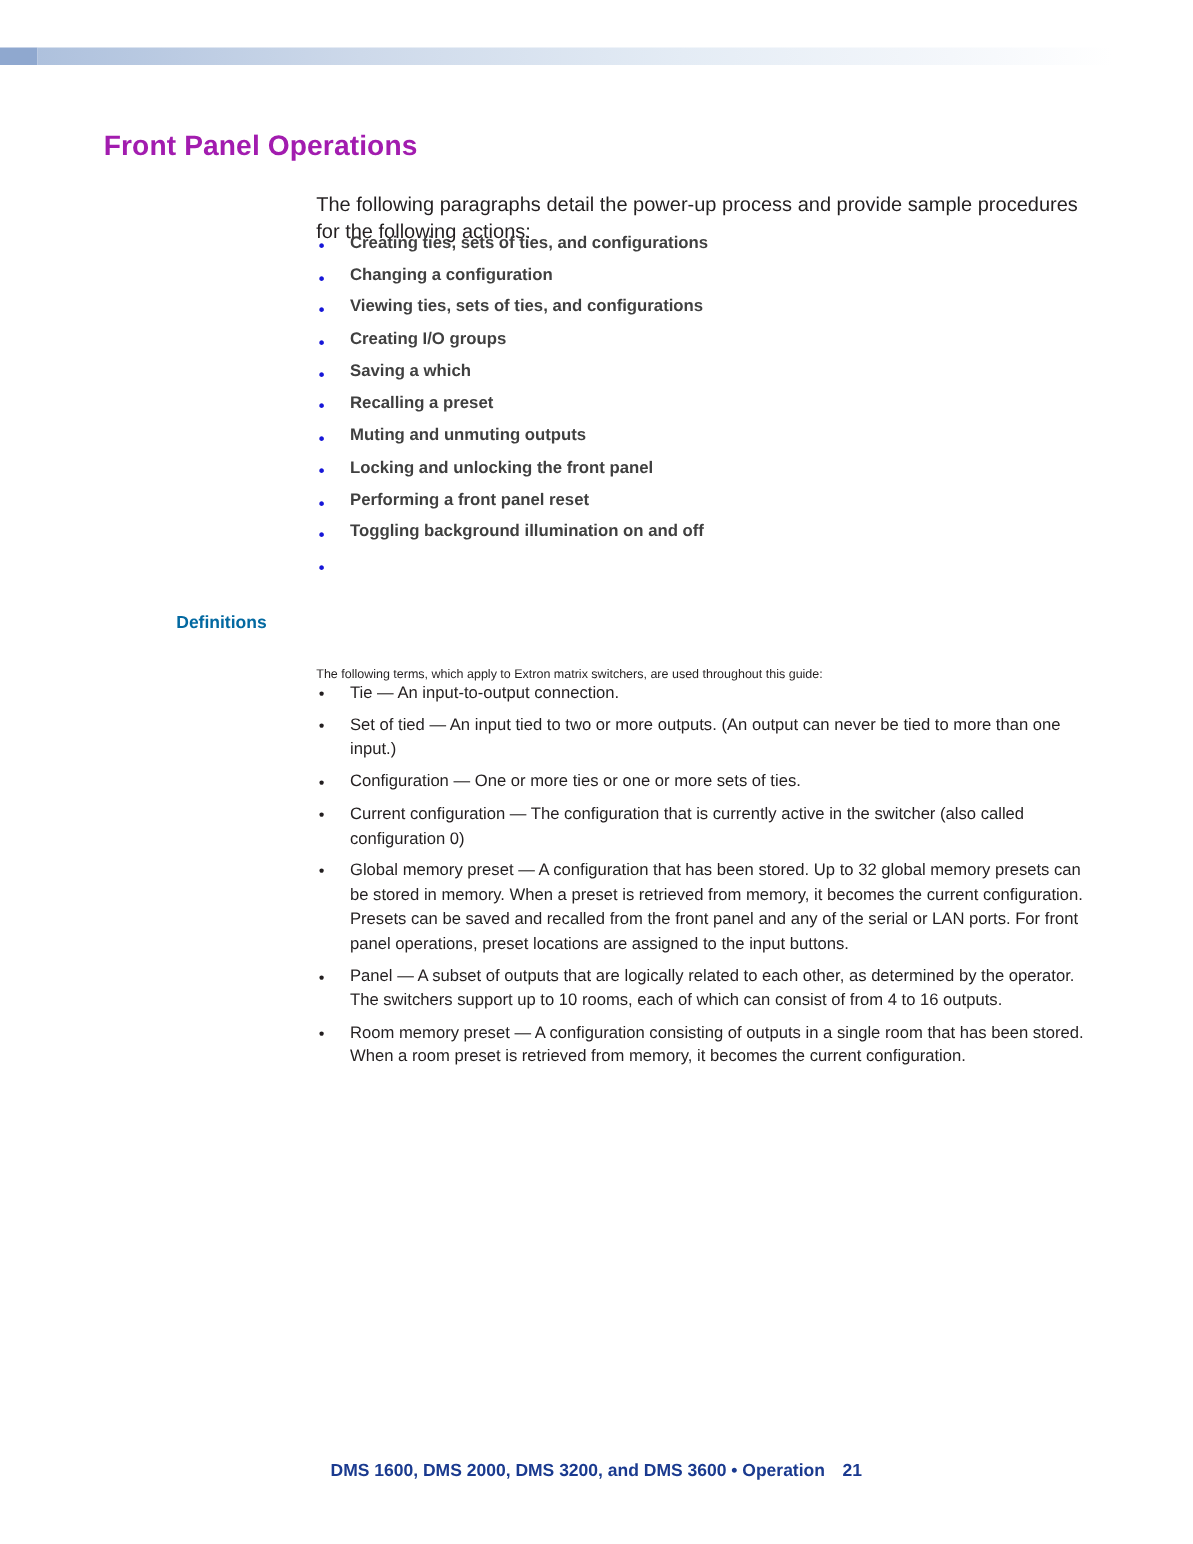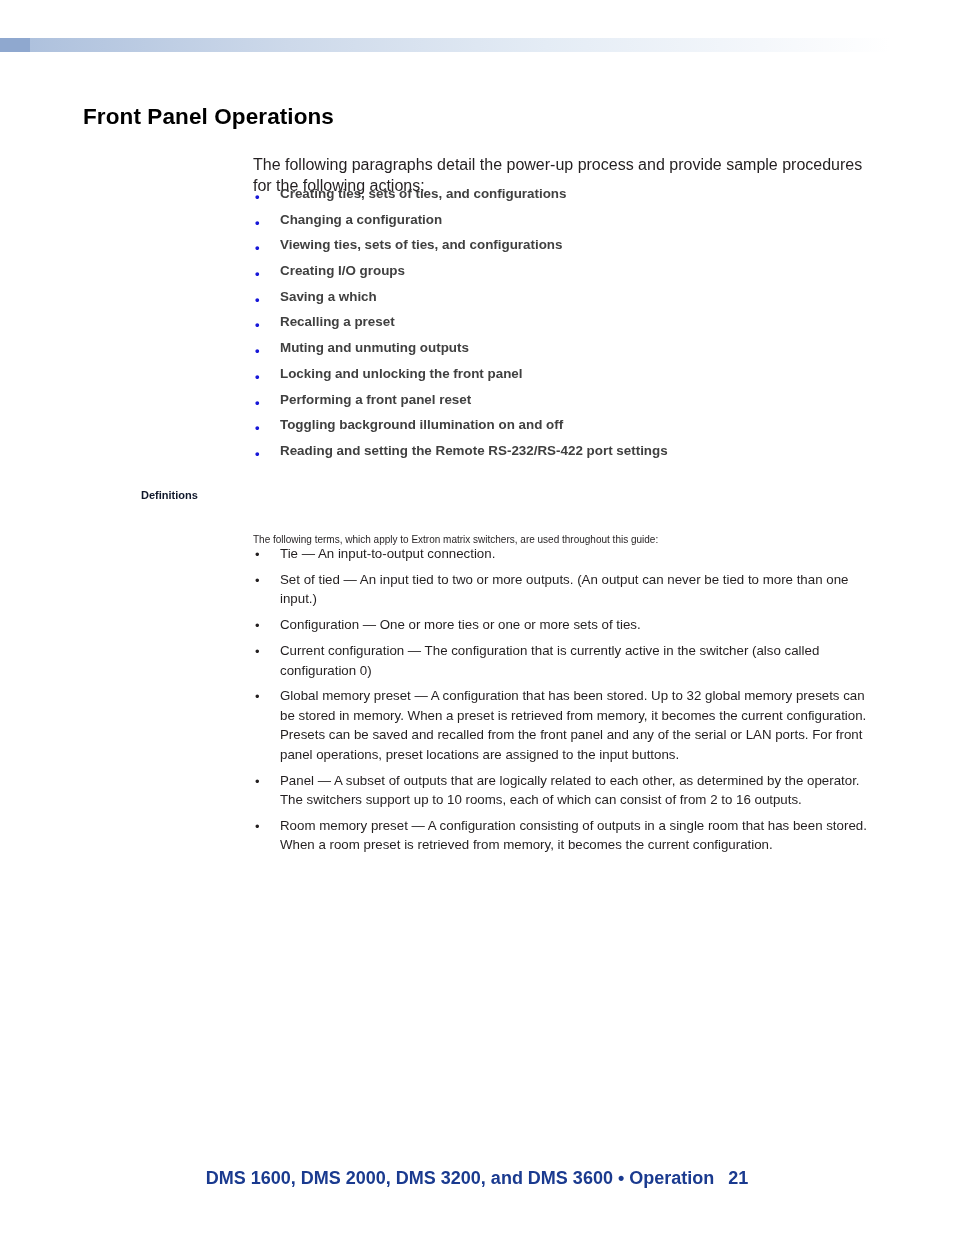--- a/index.html
+++ b/index.html
@@ -50,21 +50,21 @@
     height: 1235px;
   }
 
   h1.page-title {
     position: absolute;
     left: 83px;
     top: 104px;
     margin: 0;
     font-size: 22.5px;
     font-weight: bold;
-    color: #000000;
+    color: #a21caf;
     letter-spacing: 0.1px;
   }
 
   .intro {
     position: absolute;
     left: 253px;
     top: 139px;
     width: 620px;
     font-size: 16px;
     line-height: 20.5px;
@@ -101,23 +101,23 @@
   ul.link-list li a {
     color: #404040;
     text-decoration: none;
   }
 
   h2.section-title {
     position: absolute;
     left: 141px;
     top: 489px;
     margin: 0;
-    font-size: 11px;
-    font-weight: bold;
-    color: #0f172a;
+    font-size: 14px;
+    font-weight: bold;
+    color: #0369a1;
   }
 
   .defs-intro {
     position: absolute;
     left: 253px;
     top: 520px;
     width: 625px;
     font-size: 10px;
     line-height: 20.5px;
   }
@@ -148,21 +148,21 @@
   ul.def-list li .term {
     font-weight: normal;
   }
 
   .footer {
     position: absolute;
     left: 0;
     top: 1168px;
     width: 954px;
     text-align: center;
-    font-size: 18px;
+    font-size: 14px;
     font-weight: bold;
     color: #1a3a8f;
   }
   .footer .pagenum { padding-left: 14px; }
 </style>
 </head>
 <body>
 
 <div class="top-band">
   <div class="seg-dark"></div>
@@ -211,21 +211,20 @@
     <li>
       <span class="bullet">•</span>
       <a href="#">Performing a front panel reset</a>
     </li>
     <li>
       <span class="bullet">•</span>
       <a href="#">Toggling background illumination on and off</a>
     </li>
     <li>
       <span class="bullet">•</span>
-      <a href="#">Reading and setting the Remote RS-232/RS-422 port settings</a>
     </li>
   </ul>
 
   <h2 class="section-title">Definitions</h2>
 
   <p class="defs-intro">The following terms, which apply to Extron matrix switchers, are used throughout this guide:</p>
 
   <ul class="def-list">
     <li>
       <span class="bullet">•</span>
@@ -242,21 +241,21 @@
     <li>
       <span class="bullet">•</span>
       <span class="term">Current configuration</span><span> — The configuration that is currently active in the switcher (also called configuration 0)</span>
     </li>
     <li>
       <span class="bullet">•</span>
       <span class="term">Global memory preset</span><span> — A configuration that has been stored. Up to 32 global memory presets can be stored in memory. When a preset is retrieved from memory, it becomes the current configuration. Presets can be saved and recalled from the front panel and any of the serial or LAN ports. For front panel operations, preset locations are assigned to the input buttons.</span>
     </li>
     <li>
       <span class="bullet">•</span>
-      <span class="term">Panel</span><span> — A subset of outputs that are logically related to each other, as determined by the operator. The switchers support up to 10 rooms, each of which can consist of from 2 to 16 outputs.</span>
+      <span class="term">Panel</span><span> — A subset of outputs that are logically related to each other, as determined by the operator. The switchers support up to 10 rooms, each of which can consist of from 4 to 16 outputs.</span>
     </li>
     <li>
       <span class="bullet">•</span>
       <span class="term">Room memory preset</span><span> — A configuration consisting of outputs in a single room that has been stored. When a room preset is retrieved from memory, it becomes the current configuration.</span>
     </li>
   </ul>
 
   <div class="footer">
     <span>DMS 1600, DMS 2000, DMS 3200, and DMS 3600 • Operation</span><span class="pagenum">21</span>
   </div>

